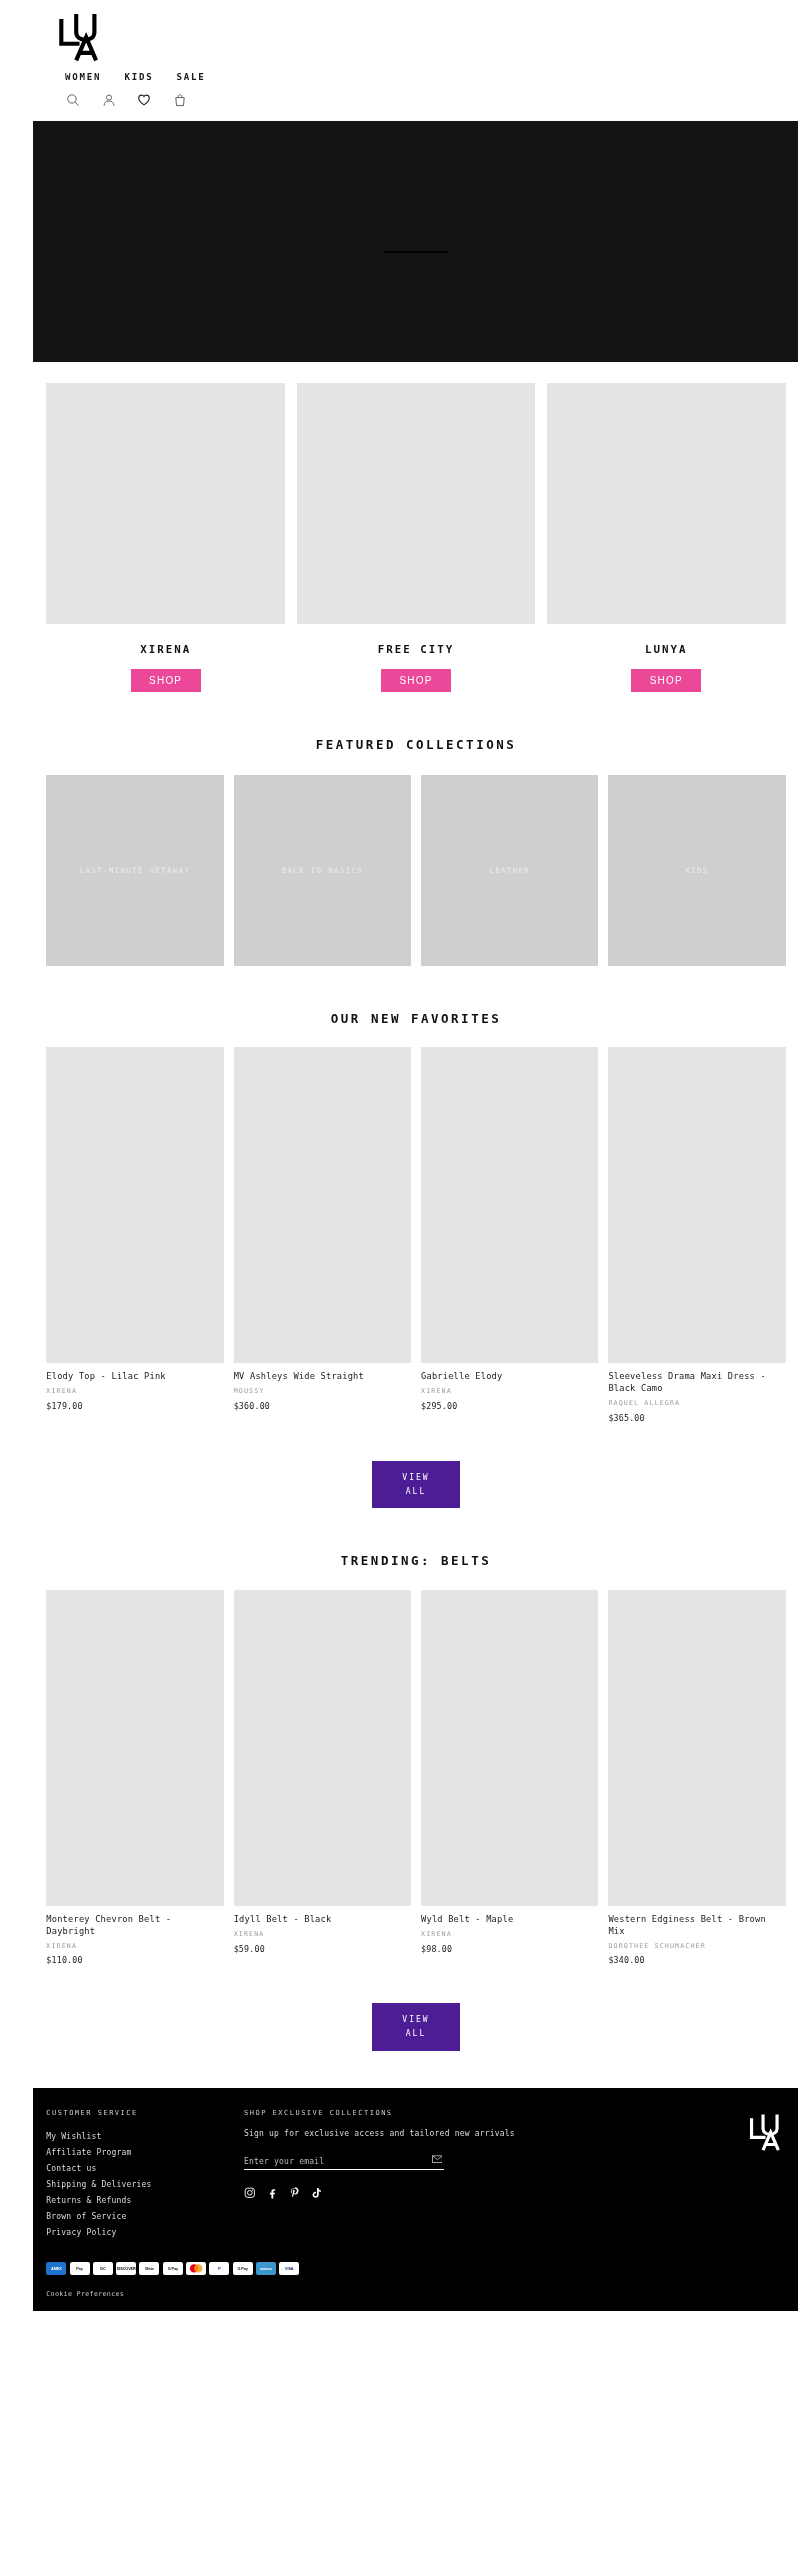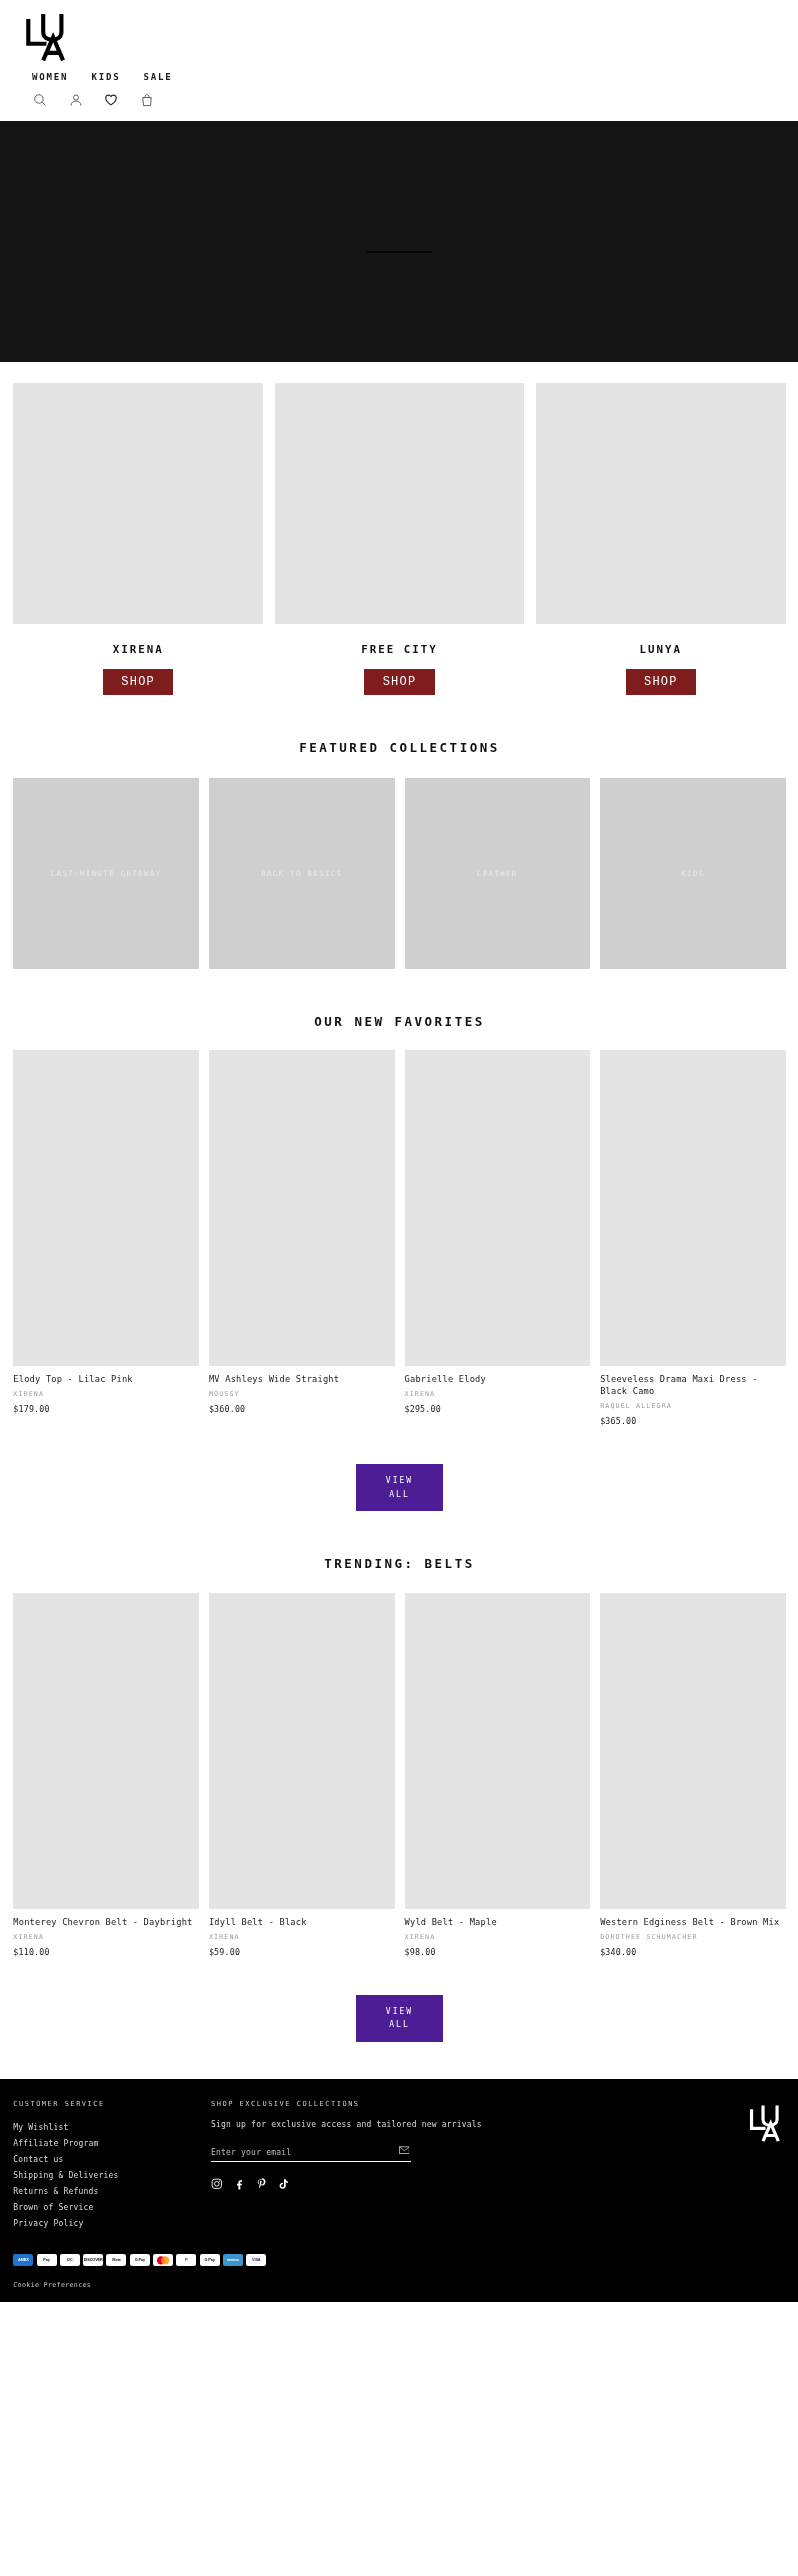--- a/index.html
+++ b/index.html
@@ -3,21 +3,21 @@
 <meta charset="utf-8">
 <style>
   * { margin:0; padding:0; box-sizing:border-box; }
   html, body { width:799px; }
   body {
     background:#ffffff;
     font-family:"DejaVu Sans Mono", monospace;
     color:#111111;
     -webkit-font-smoothing:antialiased;
   }
-  .page { width:799px; margin:0 auto; position:relative; }
+  .page { width:799px; margin:0 auto; position:relative;padding-left:33px; }
 
   
   .header { padding:11.6px 0 0 0; background:#fff; }
   .logo-wrap { padding-left:25px; }
   .logo {
     position:relative; width:48px; height:52px;
   }
   .logo svg { display:block; }
   .navrow {
     display:flex; gap:23px; padding:8.3px 0 0 32px;
@@ -40,23 +40,23 @@
   
   .brands {
     display:flex; gap:11.6px; padding:21.6px 13.3px 0 13.3px;
   }
   .brand-card { flex:1; display:flex; flex-direction:column; align-items:center; }
   .brand-img { width:100%; height:241px; background:#e4e4e4; }
   .brand-name {
     margin-top:18.3px; font-size:10.8px; letter-spacing:2px; font-weight:700; color:#111;
   }
   .shop-btn {
-    margin-top:13.3px; background:#7f1d1d; color:#fff; border:none;
-    font-family:Liberation Mono, monospace;
-    font-size:12px; letter-spacing:1.2px; padding:5.8px 18.3px; cursor:pointer;
+    margin-top:13.3px; background:#ec4899; color:#fff; border:none;
+    font-family:Liberation Sans, sans-serif;
+    font-size:10px; letter-spacing:1.2px; padding:5.8px 18.3px; cursor:pointer;
   }
 
   
   .section-title {
     text-align:center; font-size:12.5px; letter-spacing:2.5px; font-weight:700;
     color:#111; margin:45px 0 0 0;
   }
 
   
   .collections {

